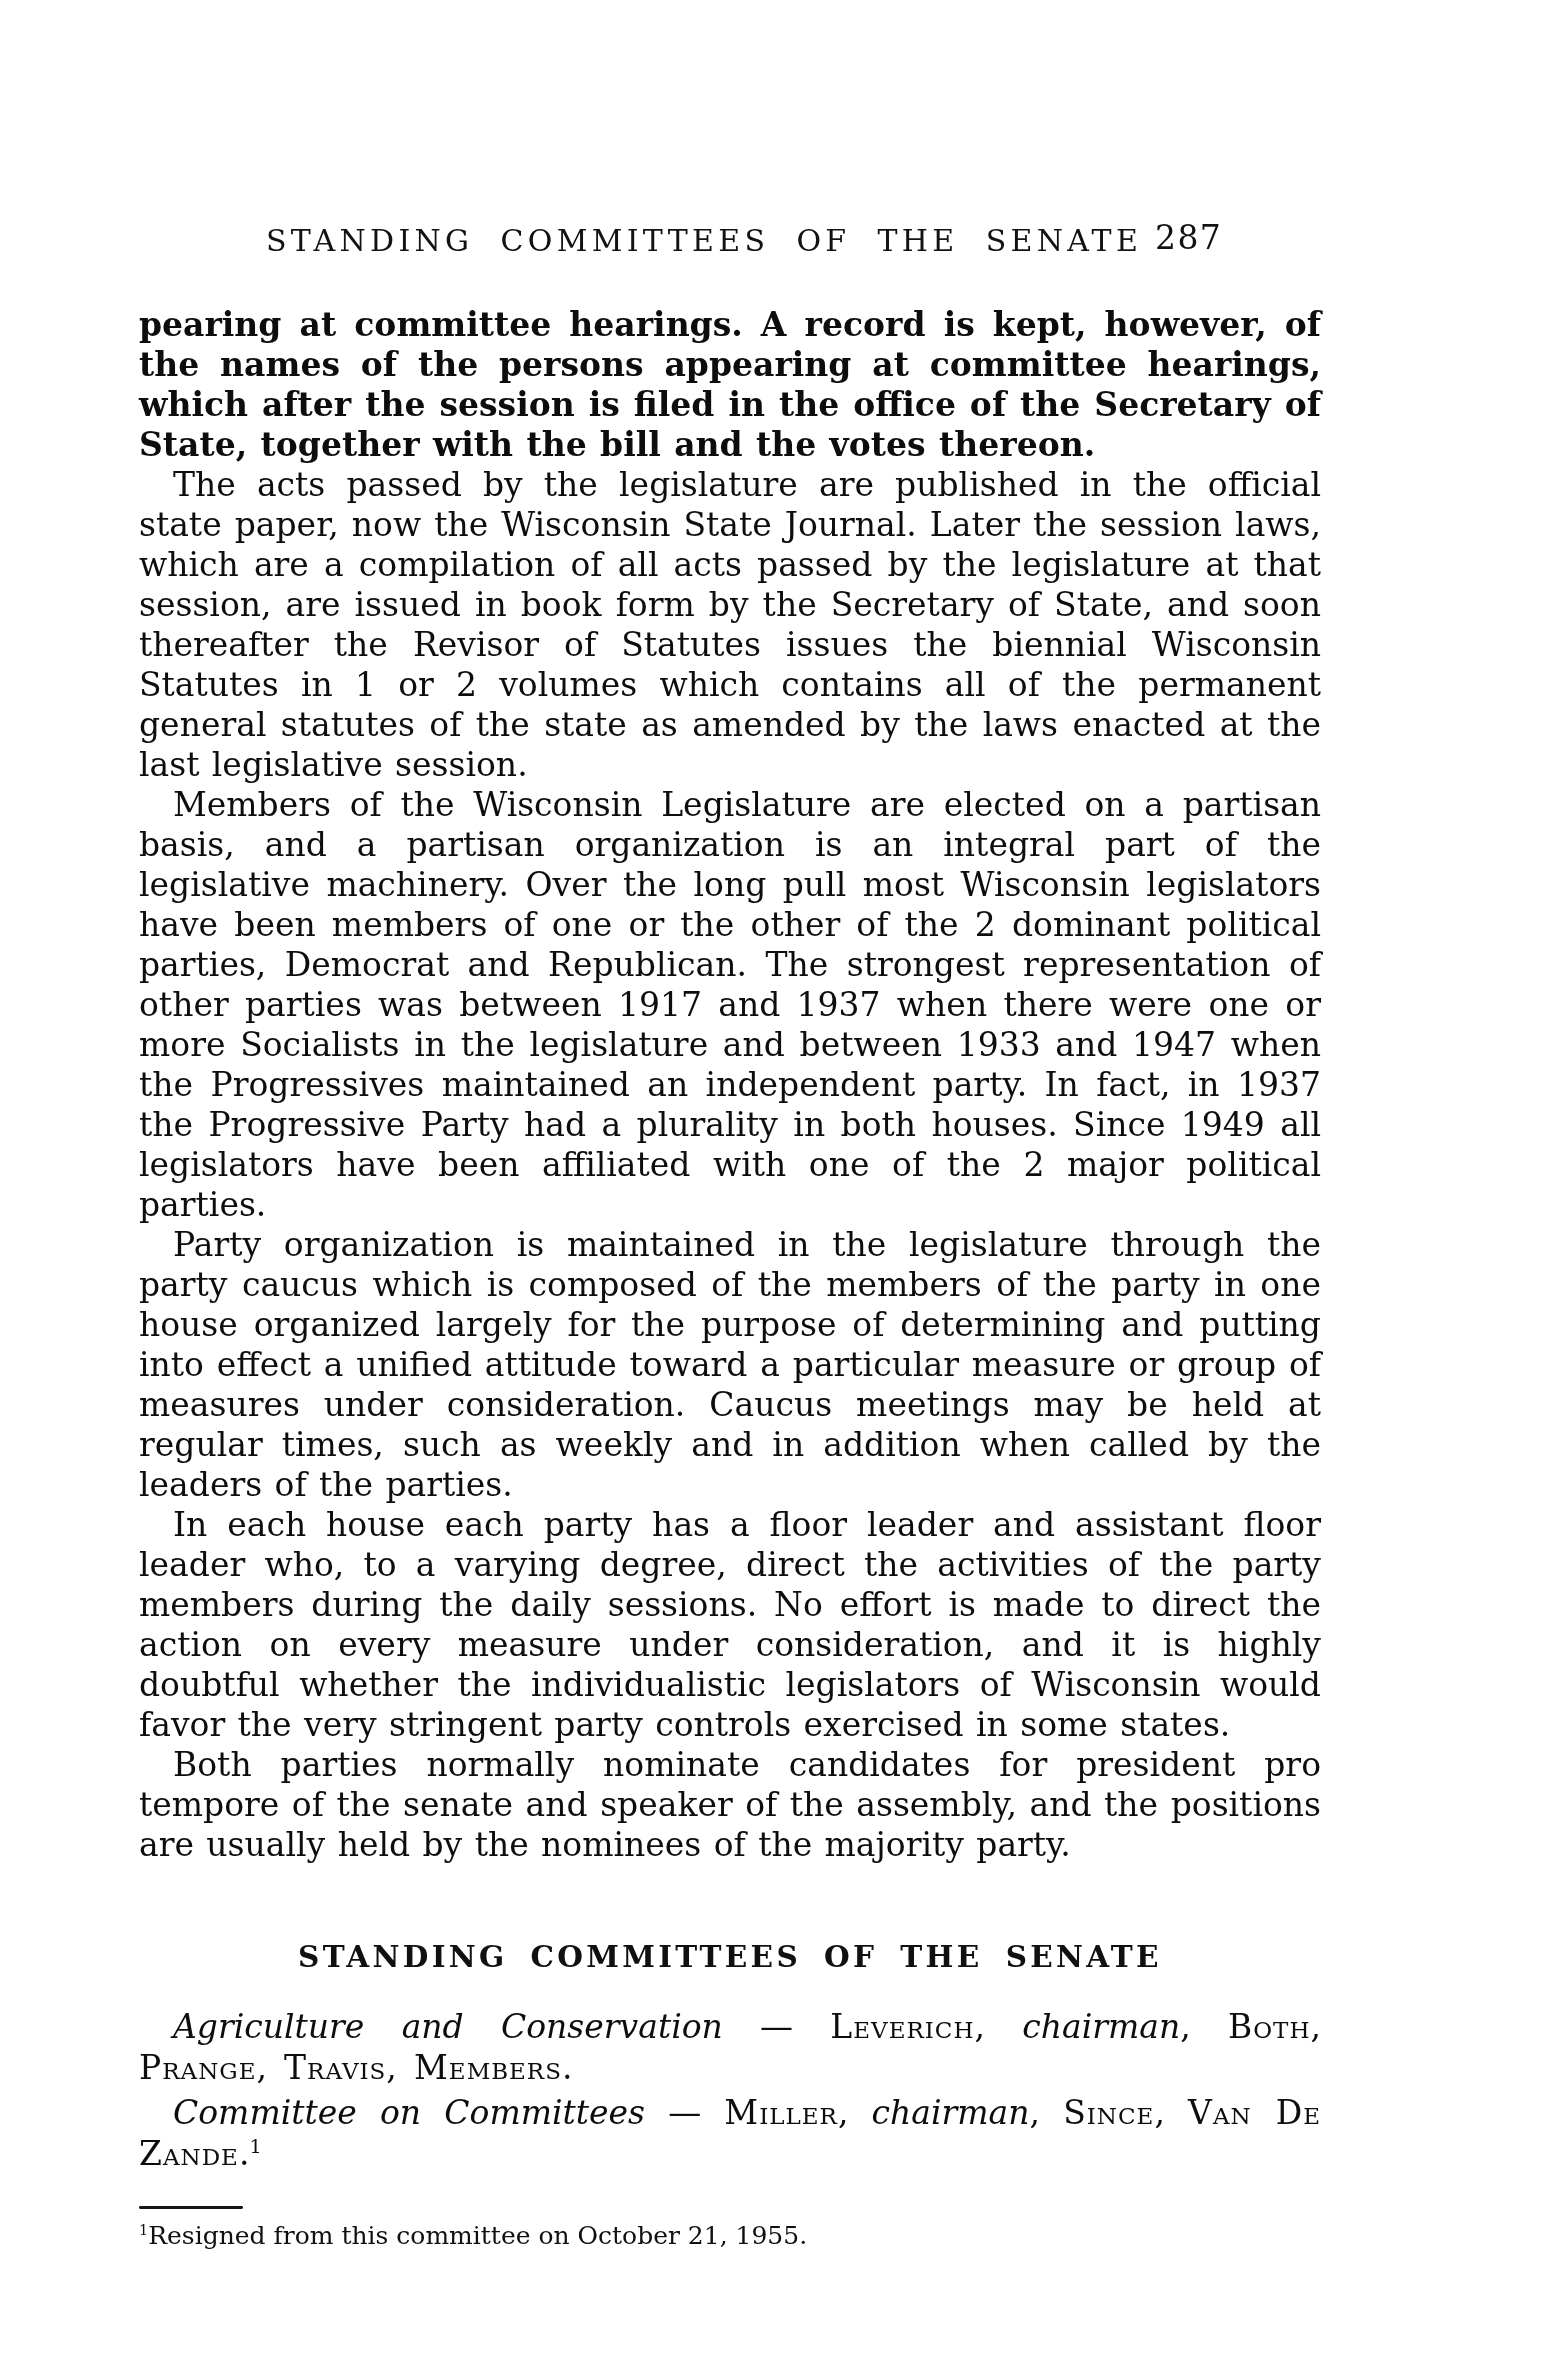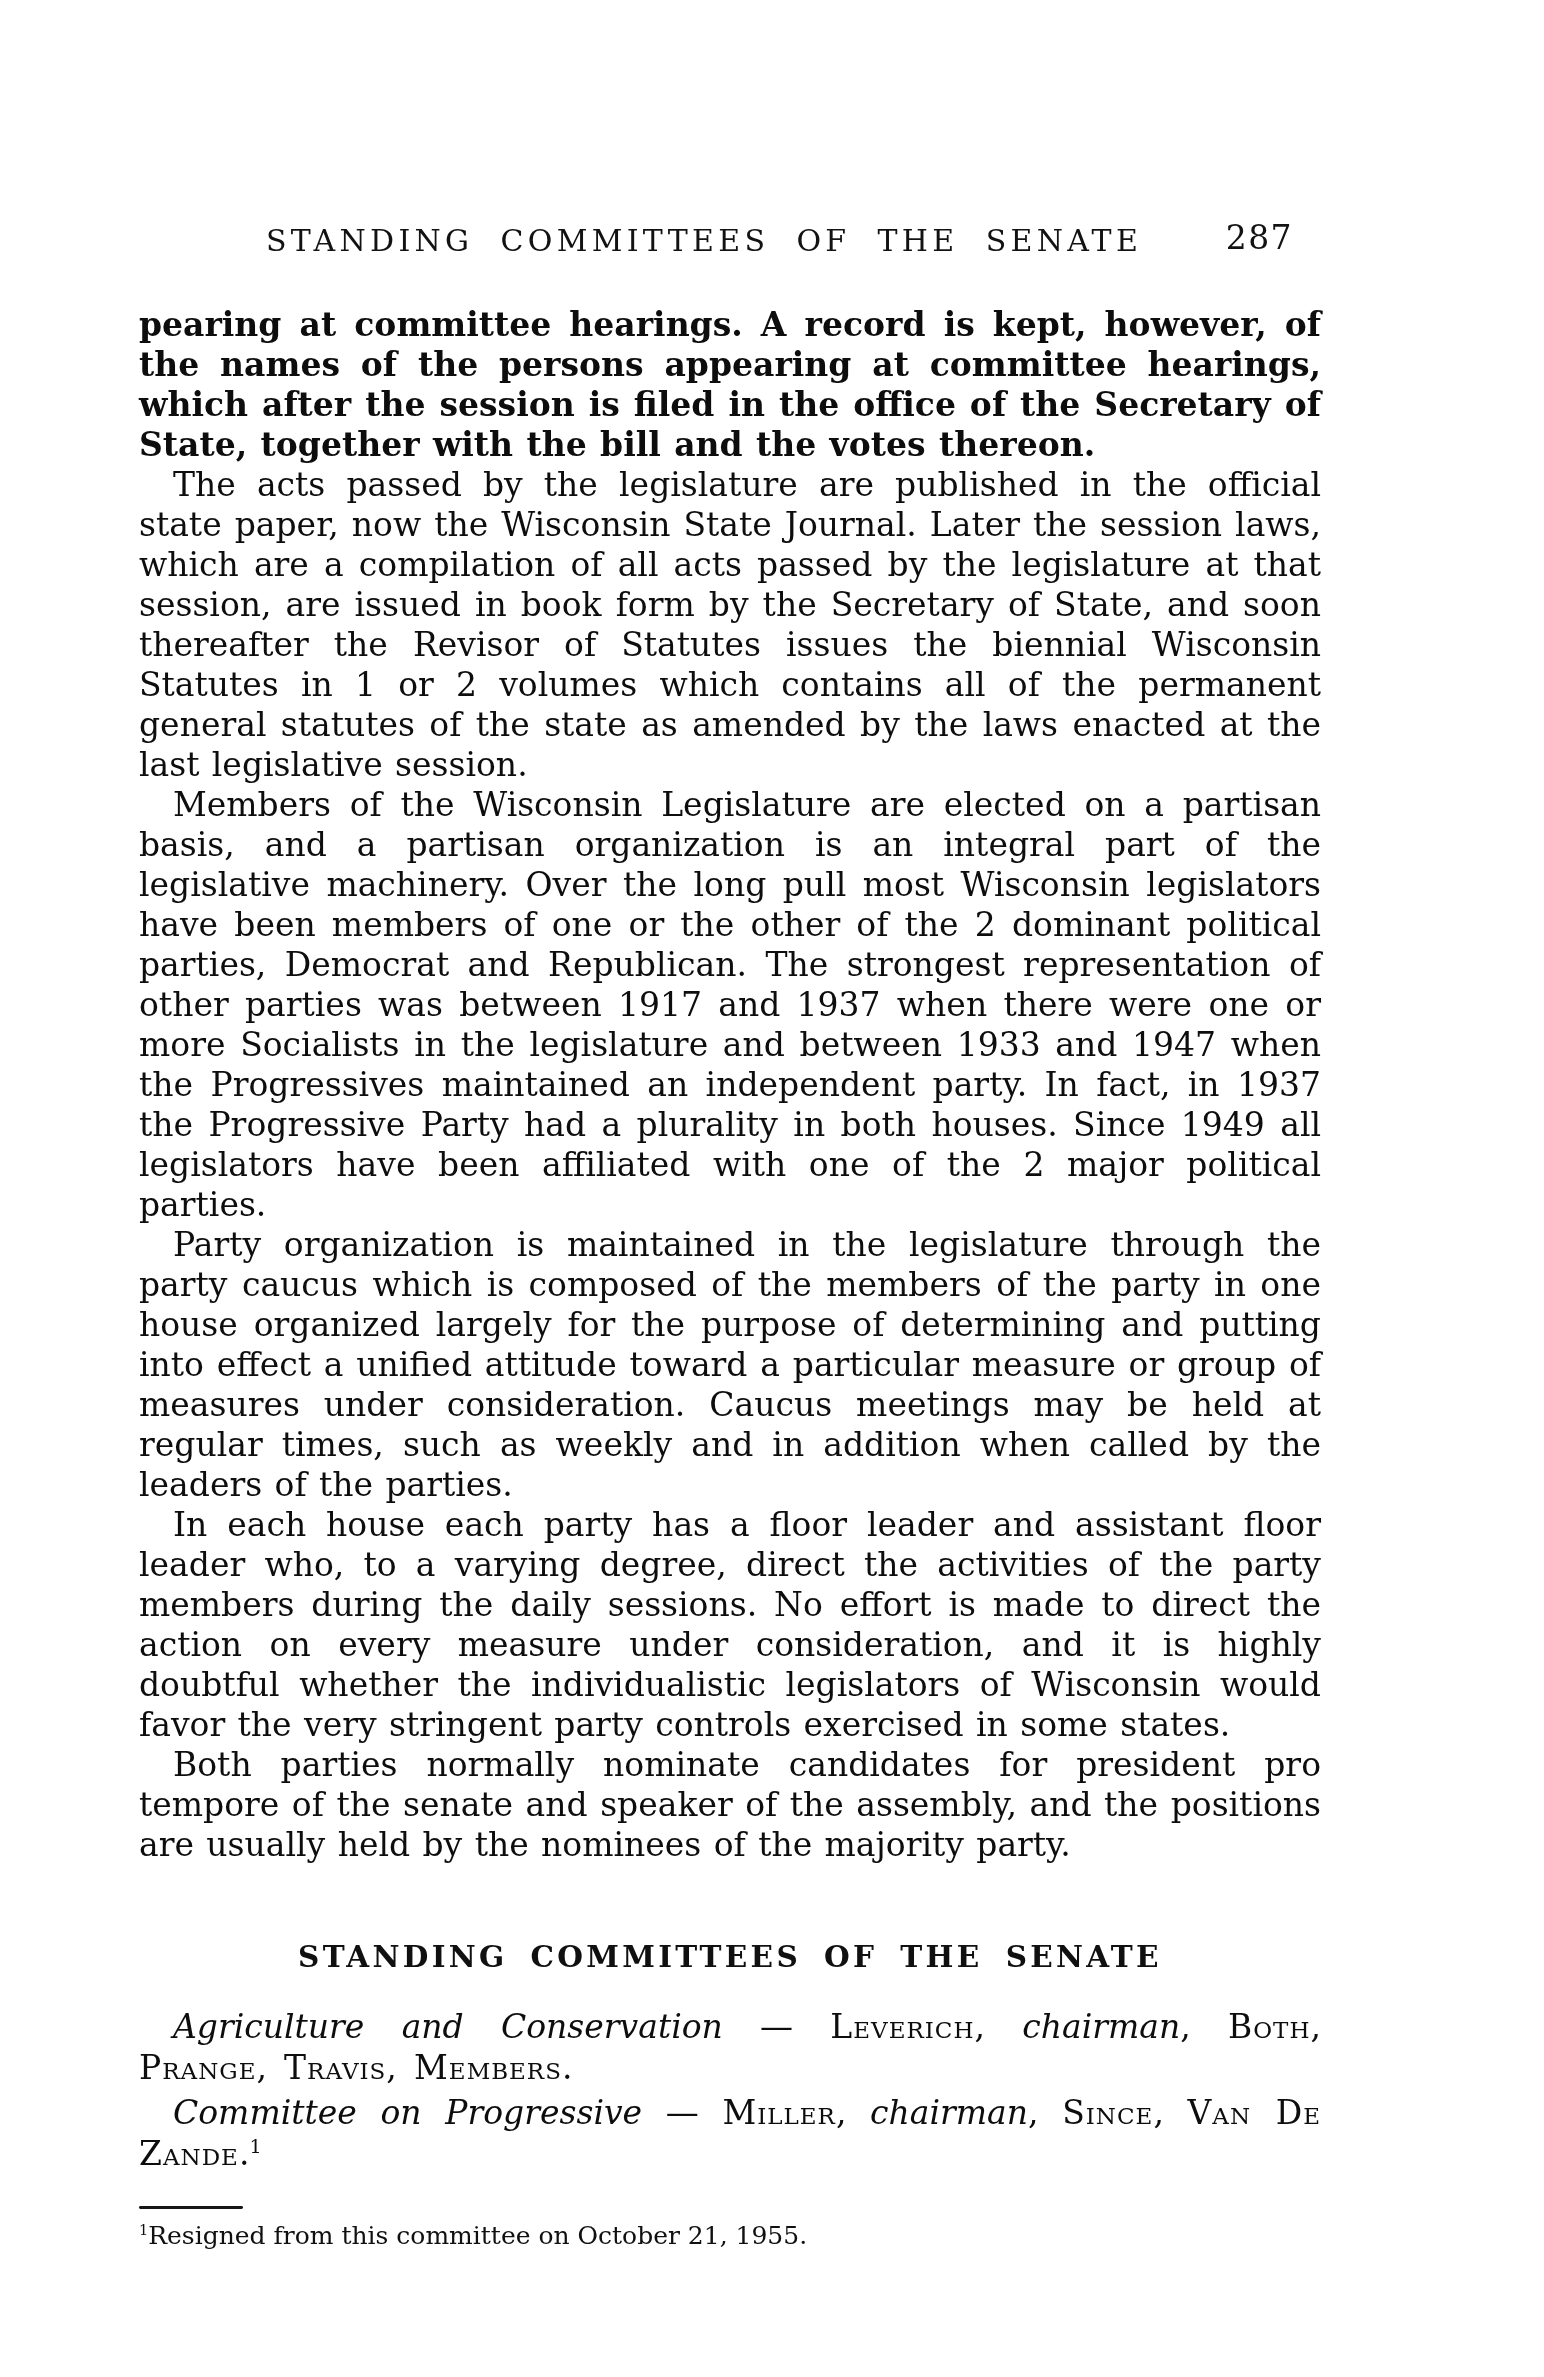--- a/index.html
+++ b/index.html
@@ -26,21 +26,20 @@
     letter-spacing: 4.3px;
     word-spacing: 13.3px;
     white-space: nowrap;
     color: #121212;
   }
   .page-number {
     position: absolute;
     top: 218px;
     left: 1155px;
     width: 138px;
-    text-align: right;
     font-size: 33px;
     letter-spacing: 1.4px;
     color: #121212;
   }
   .body-text {
     position: absolute;
     top: 305px;
     left: 139px;
     width: 1182px;
     font-size: 33px;
@@ -129,21 +128,21 @@
       <p class="para">Members of the Wisconsin Legislature are elected on a partisan basis, and a partisan organization is an integral part of the legislative machinery. Over the long pull most Wisconsin legislators have been members of one or the other of the 2 dominant political parties, Democrat and Republican. The strongest representation of other parties was between 1917 and 1937 when there were one or more Socialists in the legislature and between 1933 and 1947 when the Progressives maintained an independent party. In fact, in 1937 the Progressive Party had a plurality in both houses. Since 1949 all legislators have been affiliated with one of the 2 major political parties.</p>
       <p class="para">Party organization is maintained in the legislature through the party caucus which is composed of the members of the party in one house organized largely for the purpose of determining and putting into effect a unified attitude toward a particular measure or group of measures under consideration. Caucus meetings may be held at regular times, such as weekly and in addition when called by the leaders of the parties.</p>
       <p class="para">In each house each party has a floor leader and assistant floor leader who, to a varying degree, direct the activities of the party members during the daily sessions. No effort is made to direct the action on every measure under consideration, and it is highly doubtful whether the individualistic legislators of Wisconsin would favor the very stringent party controls exercised in some states.</p>
       <p class="para">Both parties normally nominate candidates for president pro tempore of the senate and speaker of the assembly, and the positions are usually held by the nominees of the majority party.</p>
     </div>
 
   <div class="section-heading">STANDING COMMITTEES OF THE SENATE</div>
 
   <div class="committees">
       <p class="entry"><span class="i">Agriculture and Conservation</span> — <span class="sc">Leverich</span>, <span class="i">chairman</span>, <span class="sc">Both</span>, <span class="sc">Prange</span>, <span class="sc">Travis</span>, <span class="sc">Members</span>.</p>
-      <p class="entry"><span class="i">Committee on Progressive</span> — <span class="sc">Miller</span>, <span class="i">chairman</span>, <span class="sc">Since</span>, <span class="sc">Van De Zande</span>.<sup class="fn">1</sup></p>
+      <p class="entry"><span class="i">Committee on Committees</span> — <span class="sc">Miller</span>, <span class="i">chairman</span>, <span class="sc">Since</span>, <span class="sc">Van De Zande</span>.<sup class="fn">1</sup></p>
     </div>
 
   <div class="footnote-rule"></div>
 
   <div class="footnote">
     <p><sup class="fn">1</sup><span>Resigned from this committee on October 21, 1955.</span></p>
   </div>
 
 </div>
 

